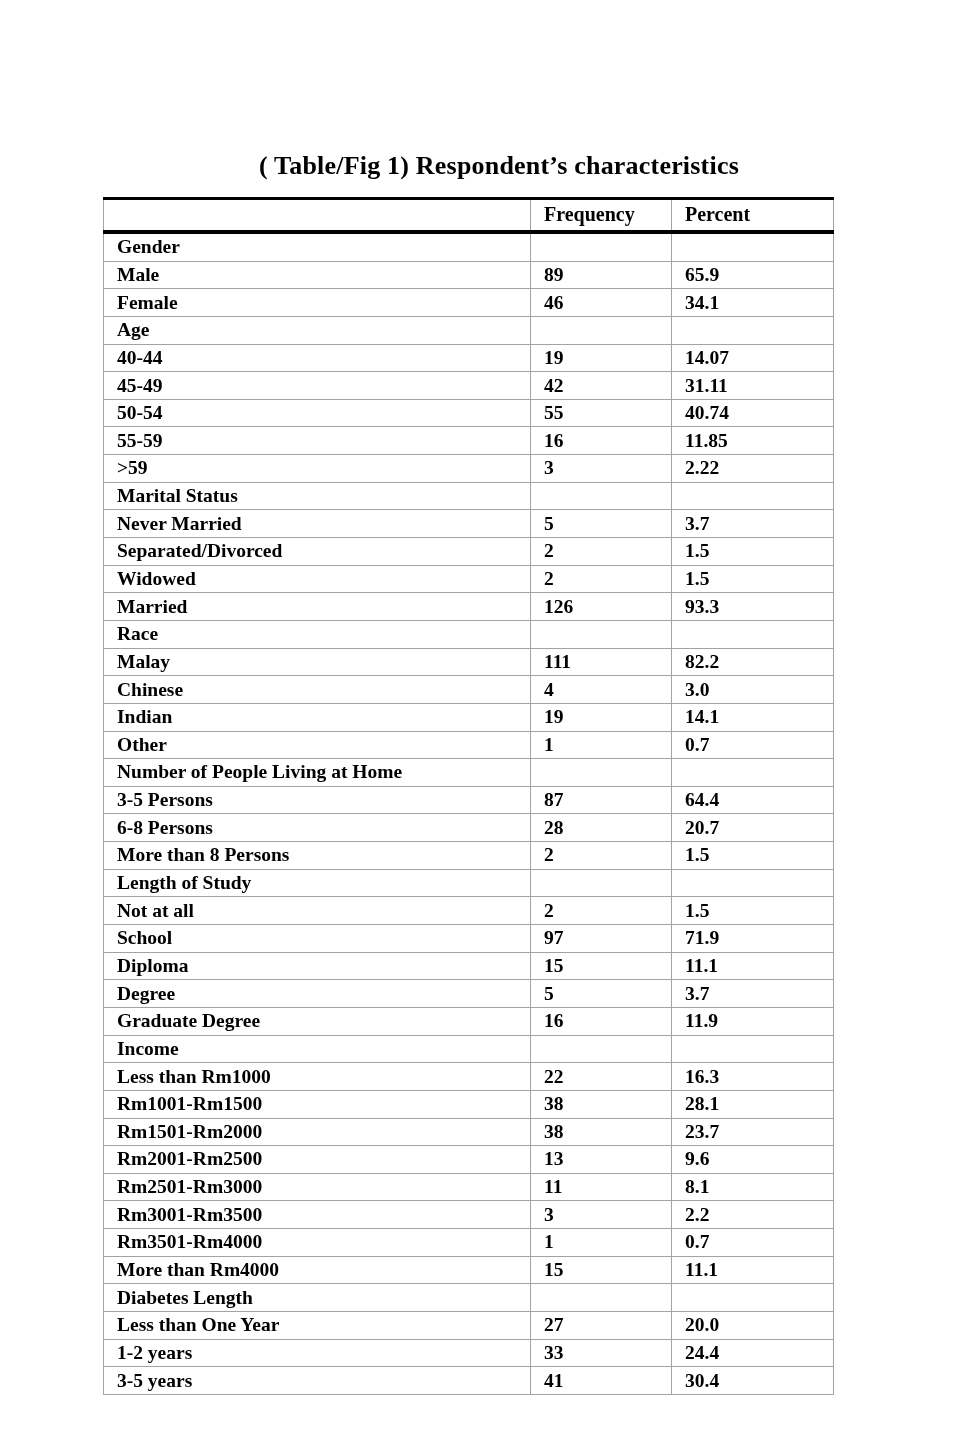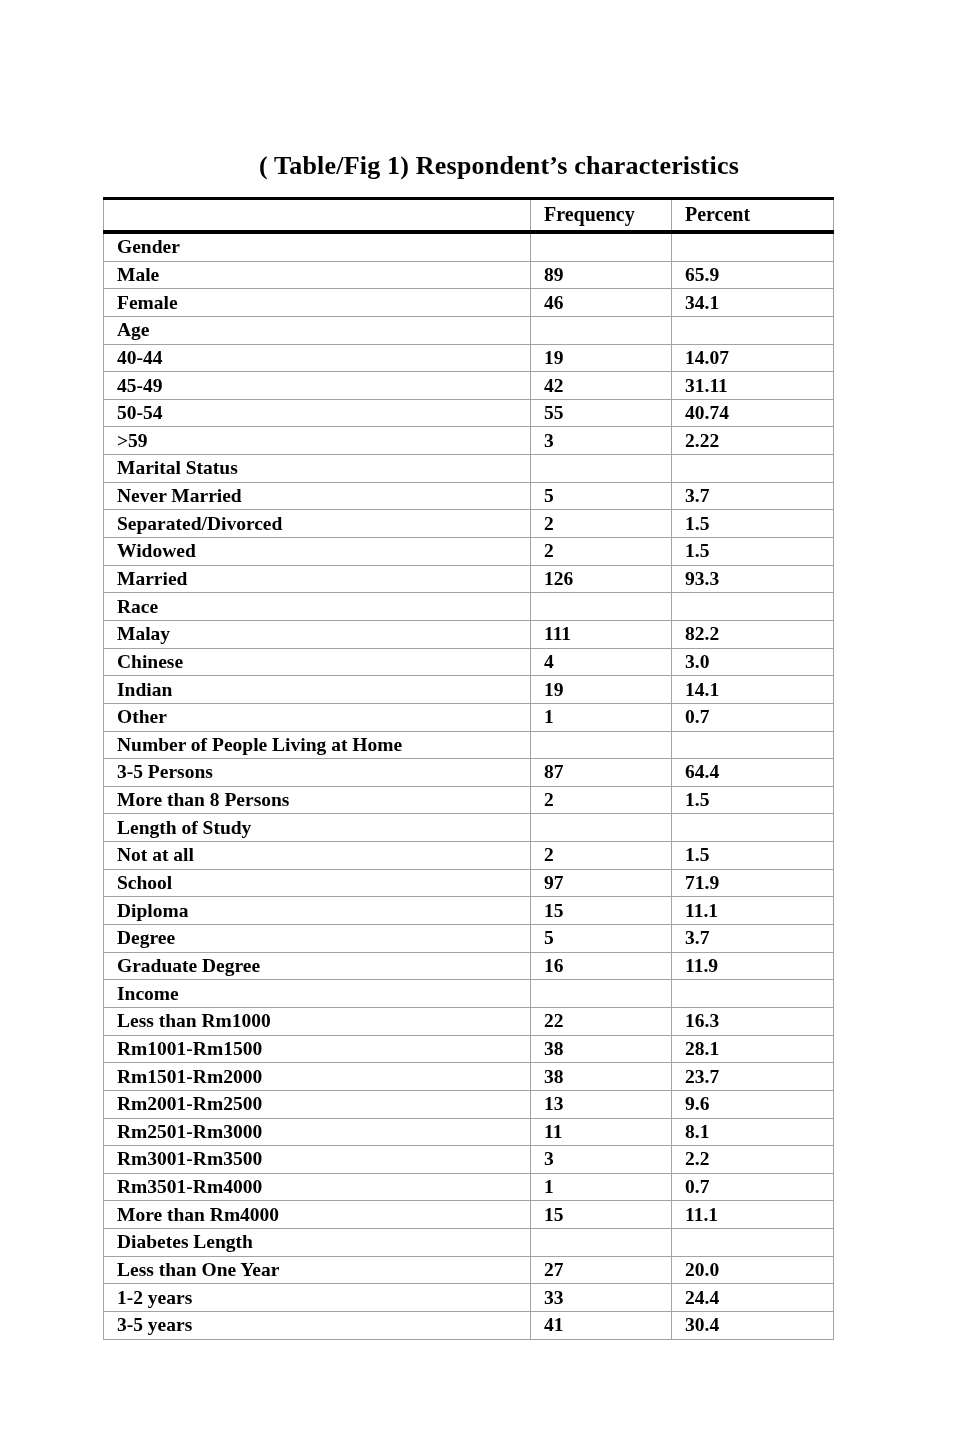--- a/index.html
+++ b/index.html
@@ -119,20 +119,25 @@
     <td>42</td>
     <td>31.11</td>
   </tr>
 
   <tr>
     <td>50-54</td>
     <td>55</td>
     <td>40.74</td>
   </tr>
 
+  <tr>
+    <td>55-59</td>
+    <td>16</td>
+    <td>11.85</td>
+  </tr>
 
   <tr>
     <td>&gt;59</td>
     <td>3</td>
     <td>2.22</td>
   </tr>
 
   <tr>
     <td>Marital Status</td>
     <td></td>
@@ -199,20 +204,25 @@
     <td></td>
   </tr>
 
 
   <tr>
     <td>3-5 Persons</td>
     <td>87</td>
     <td>64.4</td>
   </tr>
 
+  <tr>
+    <td>6-8 Persons</td>
+    <td>28</td>
+    <td>20.7</td>
+  </tr>
 
   <tr>
     <td>More than 8 Persons</td>
     <td>2</td>
     <td>1.5</td>
   </tr>
 
   <tr>
     <td>Length of Study</td>
     <td></td>

